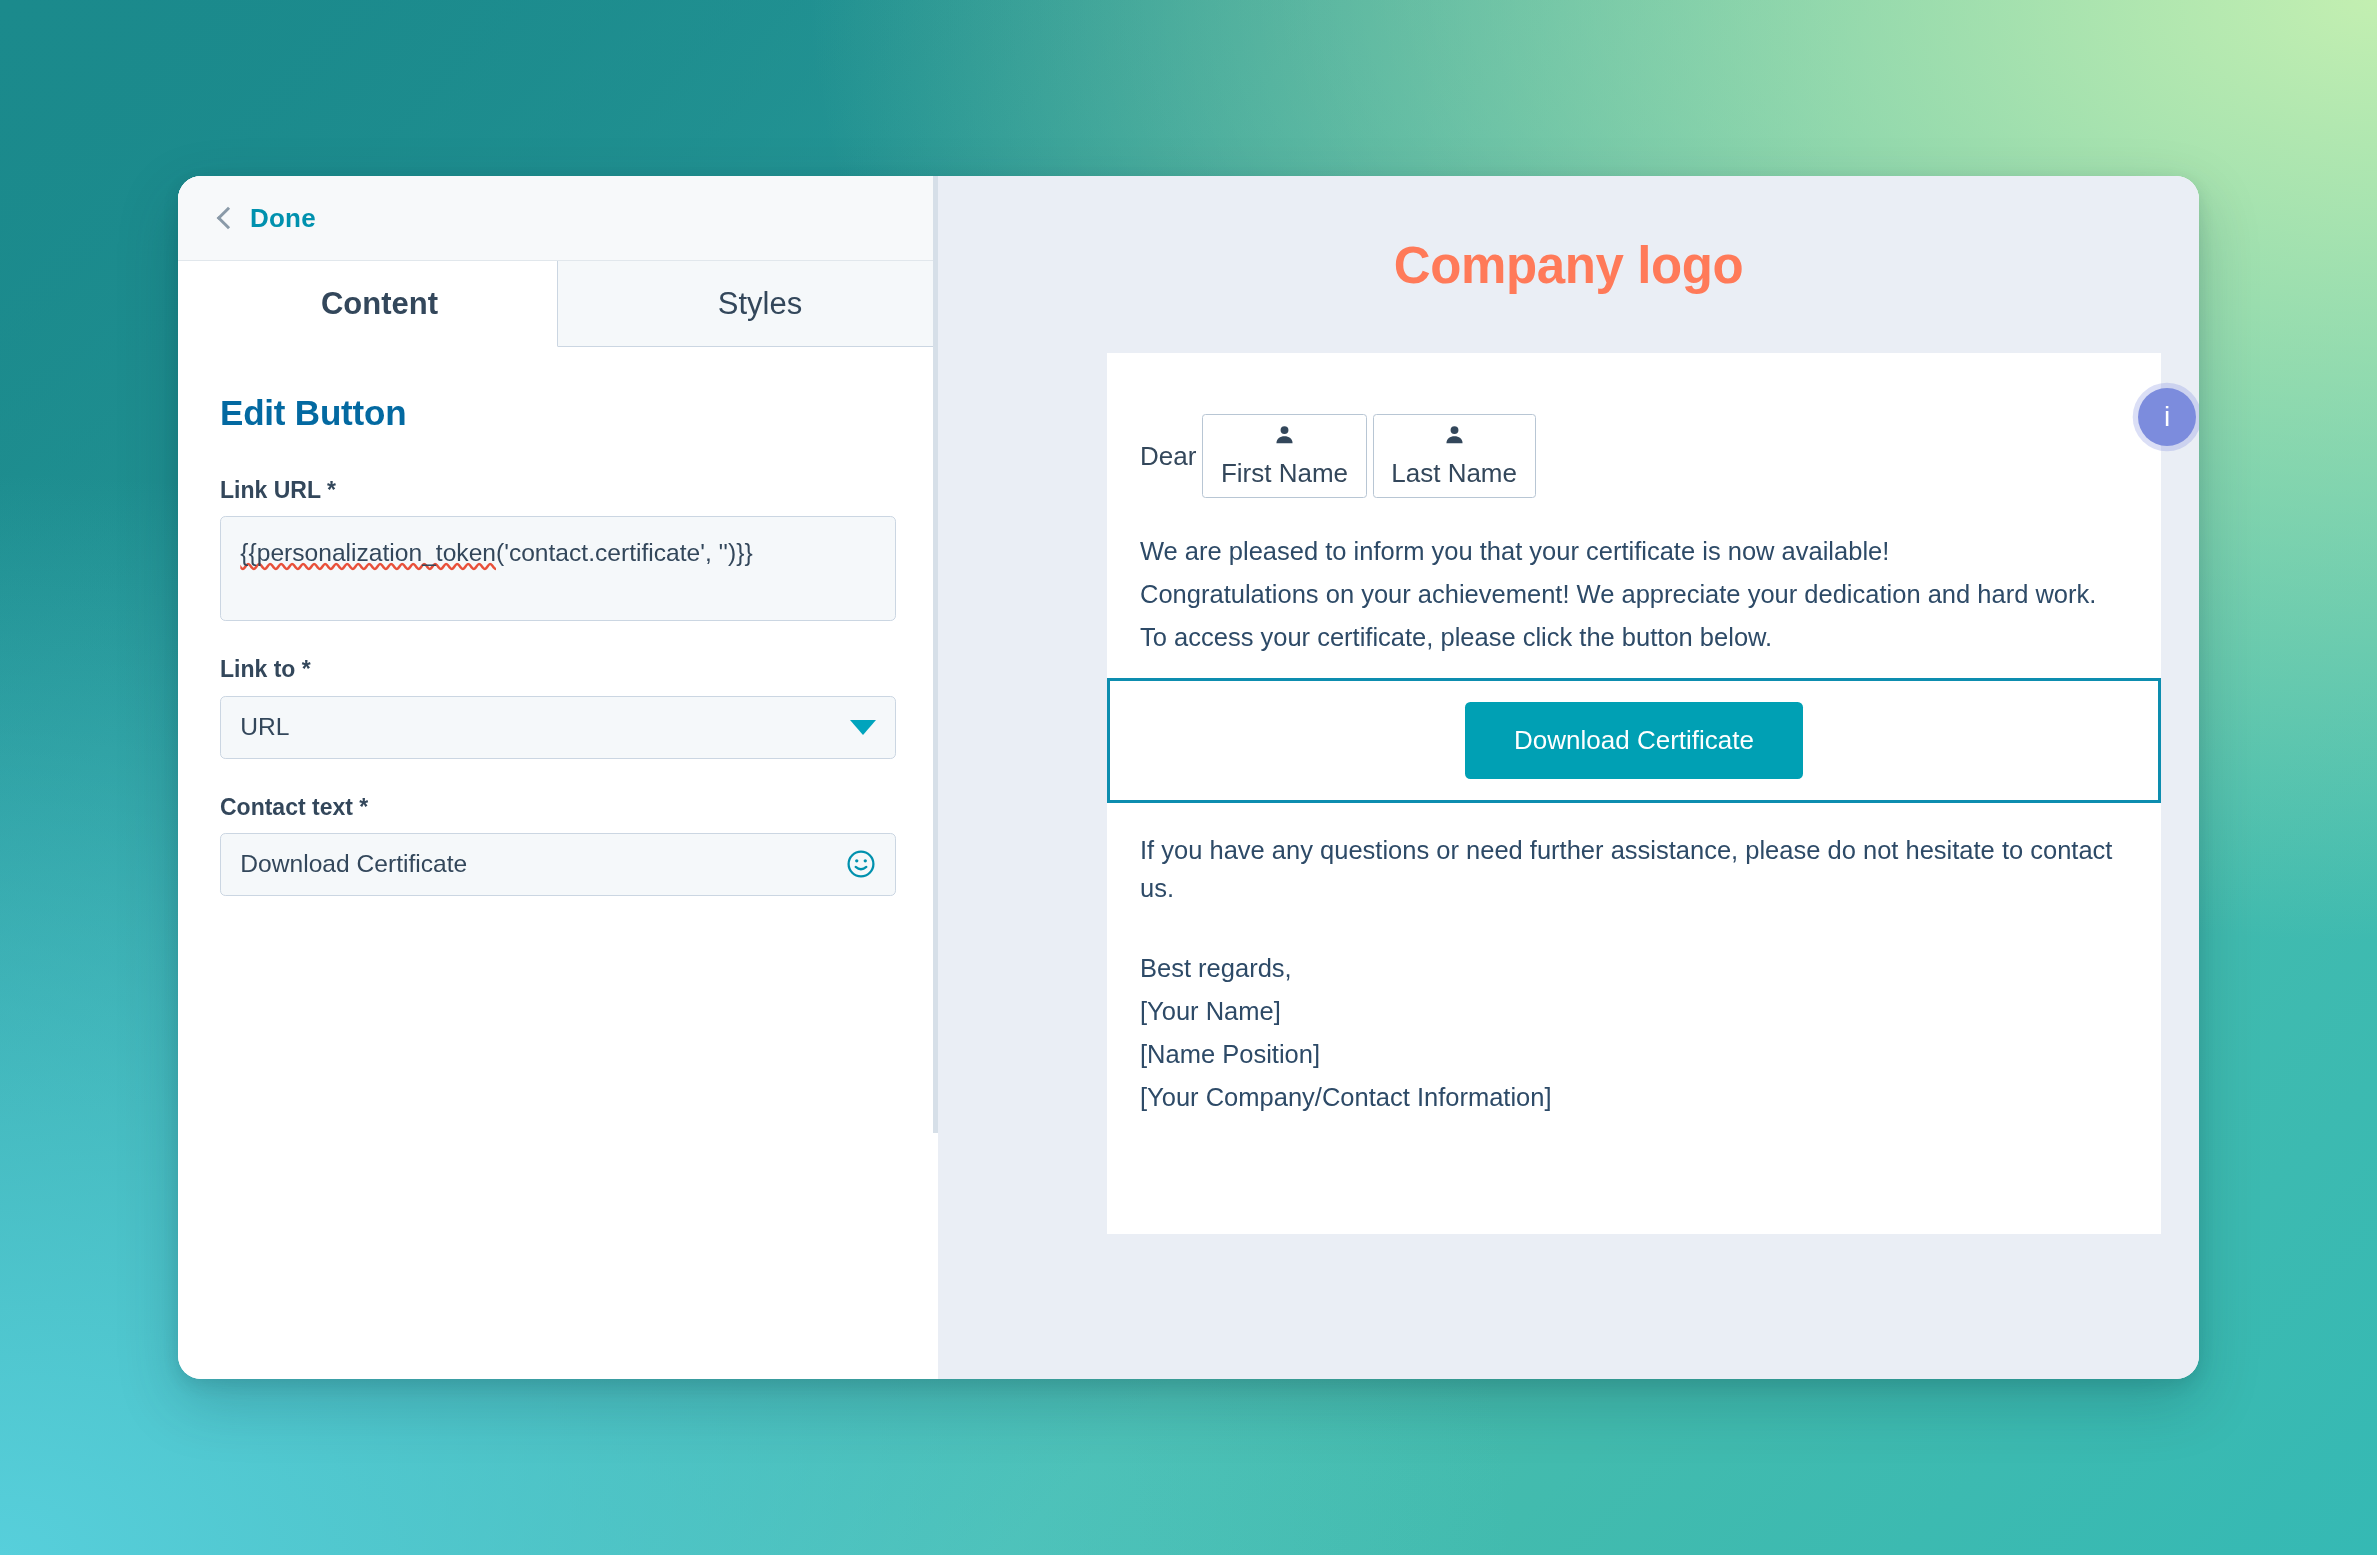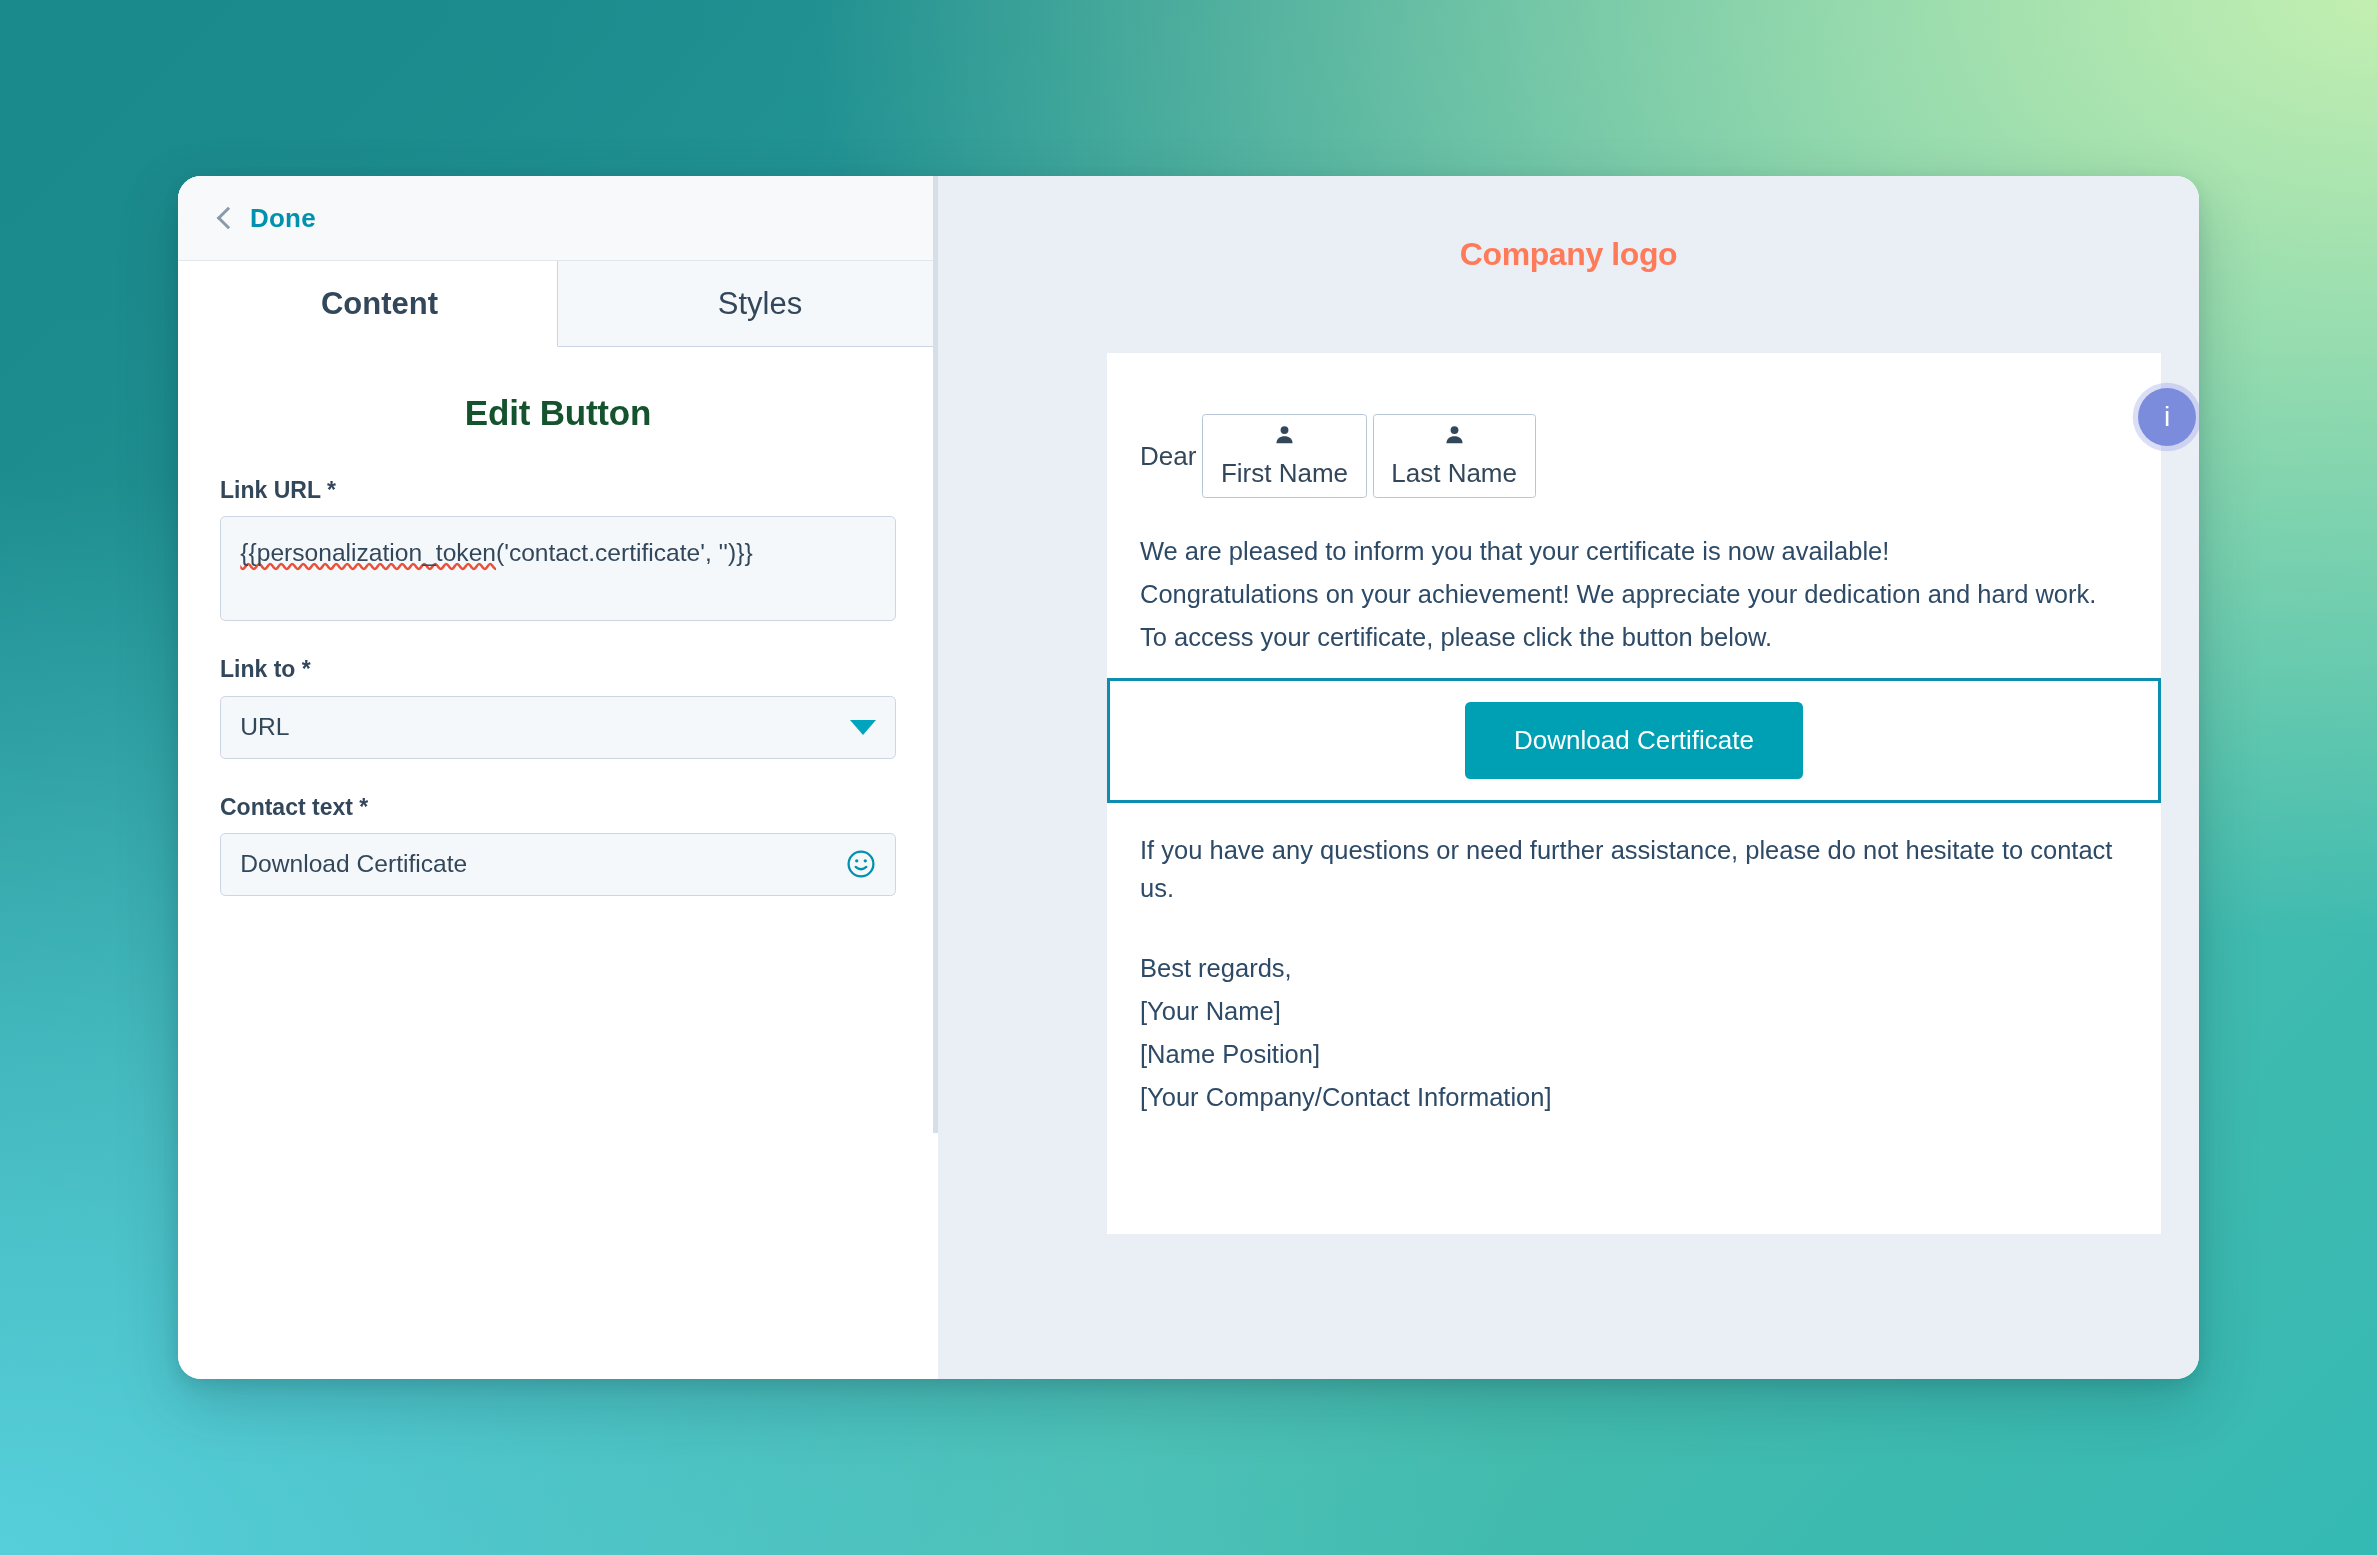--- a/index.html
+++ b/index.html
@@ -112,24 +112,23 @@
 
   .sidebar-body {
     flex: 1 1 auto;
     padding: 46px 42px 0 42px;
     overflow: hidden;
   }
 
   .panel-title {
     font-size: 35px;
     font-weight: bold;
-    color: #14532d;
+    color: #0369a1;
     letter-spacing: -0.2px;
     margin-bottom: 44px;
-    text-align: center;
   }
 
   .field { margin-bottom: 35px; }
 
   .field-label {
     font-size: 23px;
     font-weight: bold;
     color: #33475b;
     margin-bottom: 12.3px;
   }
@@ -217,21 +216,21 @@
   .preview {
     flex: 1 1 auto;
     background: #eaeef5;
     position: relative;
     overflow: hidden;
   }
 
   .logo {
     text-align: center;
     color: #ff7a59;
-    font-size: 32px;
+    font-size: 51px;
     font-weight: bold;
     letter-spacing: -0.4px;
     padding-top: 60px;
   }
 
   .email-card {
     position: absolute;
     left: 169px;
     top: 177px;
     width: 1054px;

